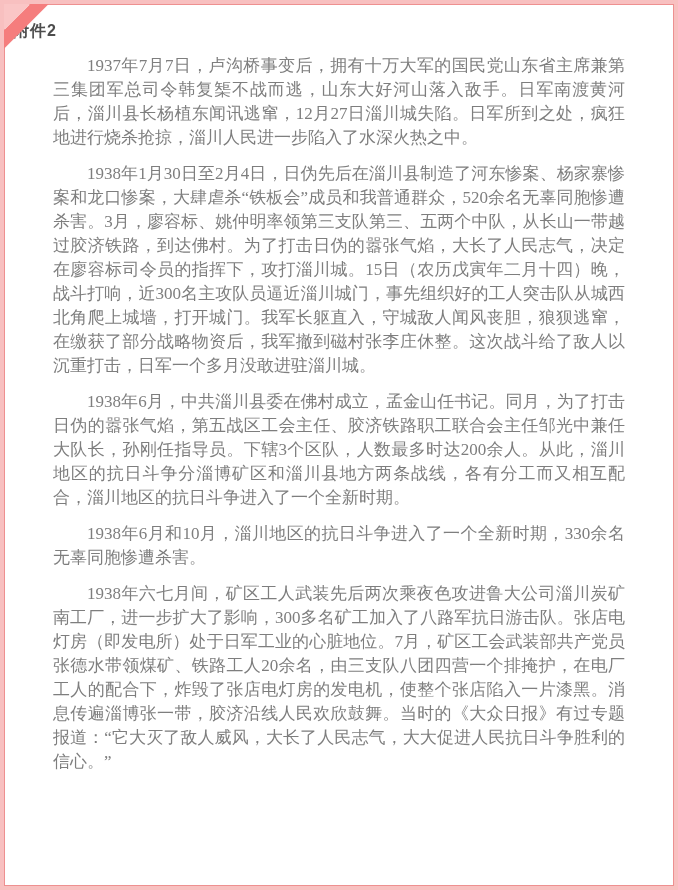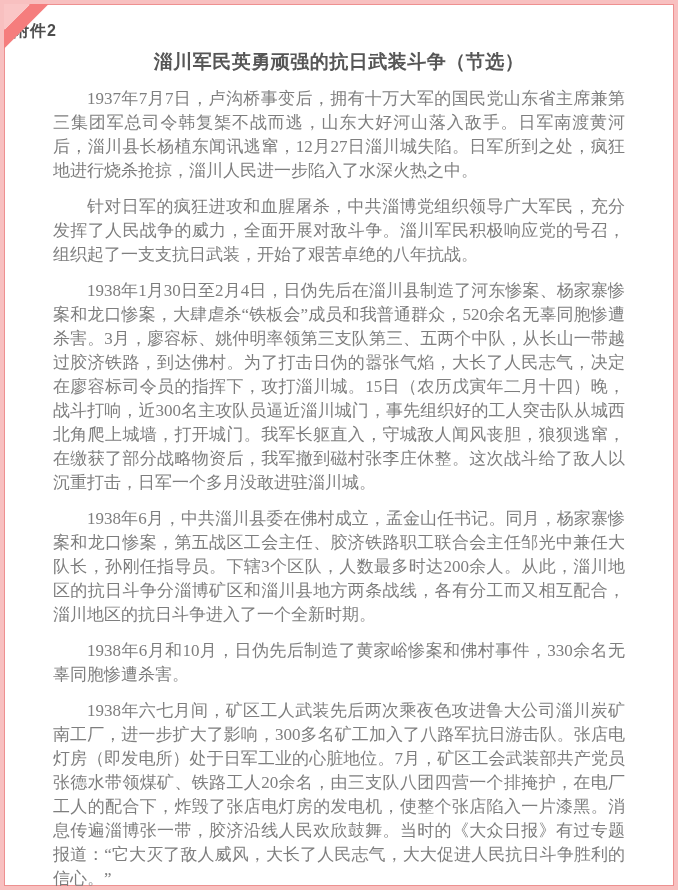--- a/index.html
+++ b/index.html
@@ -79,24 +79,22 @@
 
 <div class="page">
 
   <div class="corner-decoration">
     <div class="corner-fold"></div>
     <div class="corner-band"></div>
   </div>
 
   <div class="attachment-label">附件2</div>
 
-  <h1 class="doc-title">淄川军民英勇顽强的抗日武装斗争（节选）</h1>
 
   <div class="doc-body">
     <p>1937年7月7日，卢沟桥事变后，拥有十万大军的国民党山东省主席兼第三集团军总司令韩复榘不战而逃，山东大好河山落入敌手。日军南渡黄河后，淄川县长杨植东闻讯逃窜，12月27日淄川城失陷。日军所到之处，疯狂地进行烧杀抢掠，淄川人民进一步陷入了水深火热之中。</p>
-    <p>针对日军的疯狂进攻和血腥屠杀，中共淄博党组织领导广大军民，充分发挥了人民战争的威力，全面开展对敌斗争。淄川军民积极响应党的号召，组织起了一支支抗日武装，开始了艰苦卓绝的八年抗战。</p>
     <p>1938年1月30日至2月4日，日伪先后在淄川县制造了河东惨案、杨家寨惨案和龙口惨案，大肆虐杀“铁板会”成员和我普通群众，520余名无辜同胞惨遭杀害。3月，廖容标、姚仲明率领第三支队第三、五两个中队，从长山一带越过胶济铁路，到达佛村。为了打击日伪的嚣张气焰，大长了人民志气，决定在廖容标司令员的指挥下，攻打淄川城。15日（农历戊寅年二月十四）晚，战斗打响，近300名主攻队员逼近淄川城门，事先组织好的工人突击队从城西北角爬上城墙，打开城门。我军长躯直入，守城敌人闻风丧胆，狼狈逃窜，在缴获了部分战略物资后，我军撤到磁村张李庄休整。这次战斗给了敌人以沉重打击，日军一个多月没敢进驻淄川城。</p>
-    <p>1938年6月，中共淄川县委在佛村成立，孟金山任书记。同月，杨家寨惨案和龙口惨案，第五战区工会主任、胶济铁路职工联合会主任邹光中兼任大队长，孙刚任指导员。下辖3个区队，人数最多时达200余人。从此，淄川地区的抗日斗争分淄博矿区和淄川县地方两条战线，各有分工而又相互配合，淄川地区的抗日斗争进入了一个全新时期。</p>
-    <p>1938年6月和10月，日伪先后制造了黄家峪惨案和佛村事件，330余名无辜同胞惨遭杀害。</p>
+    <p>1938年6月，中共淄川县委在佛村成立，孟金山任书记。同月，为了打击日伪的嚣张气焰，第五战区工会主任、胶济铁路职工联合会主任邹光中兼任大队长，孙刚任指导员。下辖3个区队，人数最多时达200余人。从此，淄川地区的抗日斗争分淄博矿区和淄川县地方两条战线，各有分工而又相互配合，淄川地区的抗日斗争进入了一个全新时期。</p>
+    <p>1938年6月和10月，淄川地区的抗日斗争进入了一个全新时期，330余名无辜同胞惨遭杀害。</p>
     <p>1938年六七月间，矿区工人武装先后两次乘夜色攻进鲁大公司淄川炭矿南工厂，进一步扩大了影响，300多名矿工加入了八路军抗日游击队。张店电灯房（即发电所）处于日军工业的心脏地位。7月，矿区工会武装部共产党员张德水带领煤矿、铁路工人20余名，由三支队八团四营一个排掩护，在电厂工人的配合下，炸毁了张店电灯房的发电机，使整个张店陷入一片漆黑。消息传遍淄博张一带，胶济沿线人民欢欣鼓舞。当时的《大众日报》有过专题报道：“它大灭了敌人威风，大长了人民志气，大大促进人民抗日斗争胜利的信心。”</p>
   </div>
 
 </div>
 
 </body></html>

